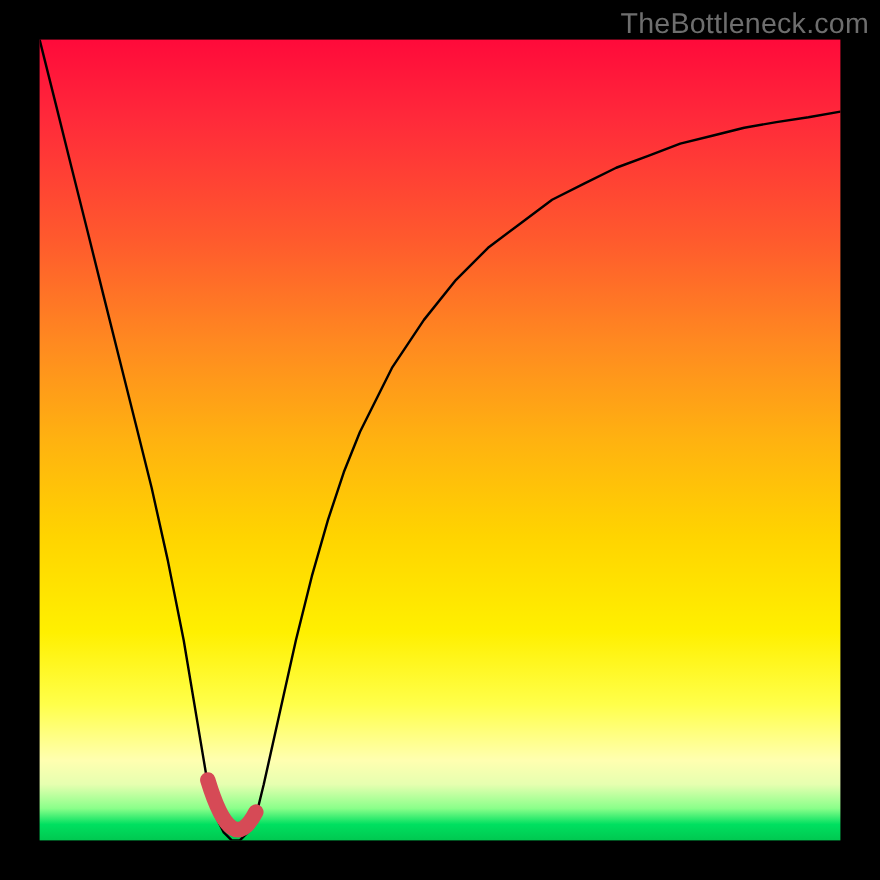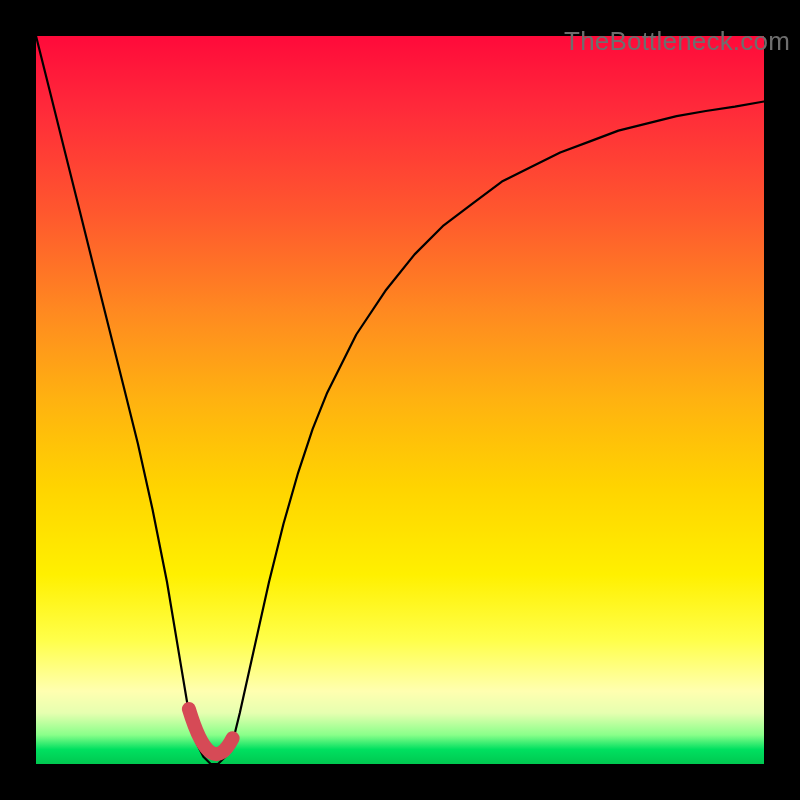--- a/index.html
+++ b/index.html
@@ -44,21 +44,20 @@
   }
   .watermark {
     position: absolute;
     top: 6px;
     right: 10px;
     color: #6e6e6e;
     font-size: 26px;
     font-weight: 500;
     letter-spacing: 0.2px;
     user-select: none;
-    margin-top: 20px;
   }
   svg.curves {
     position: absolute;
     left: 0;
     top: 0;
   }
   .curve-main {
     fill: none;
     stroke: #000;
     stroke-width: 2.2;

